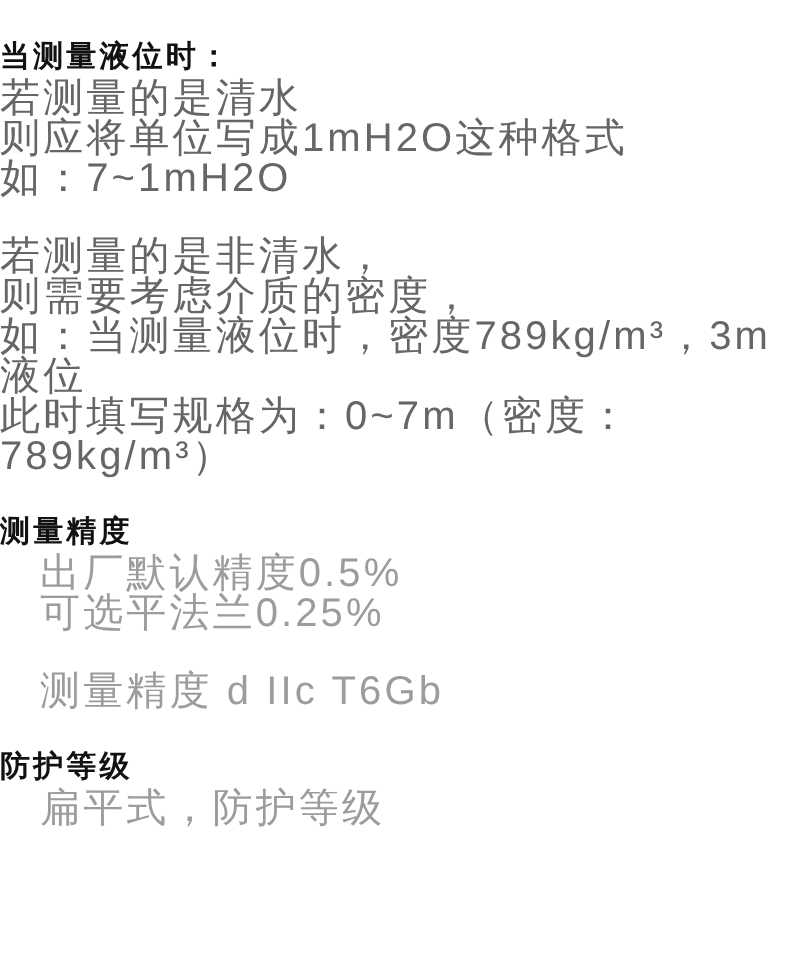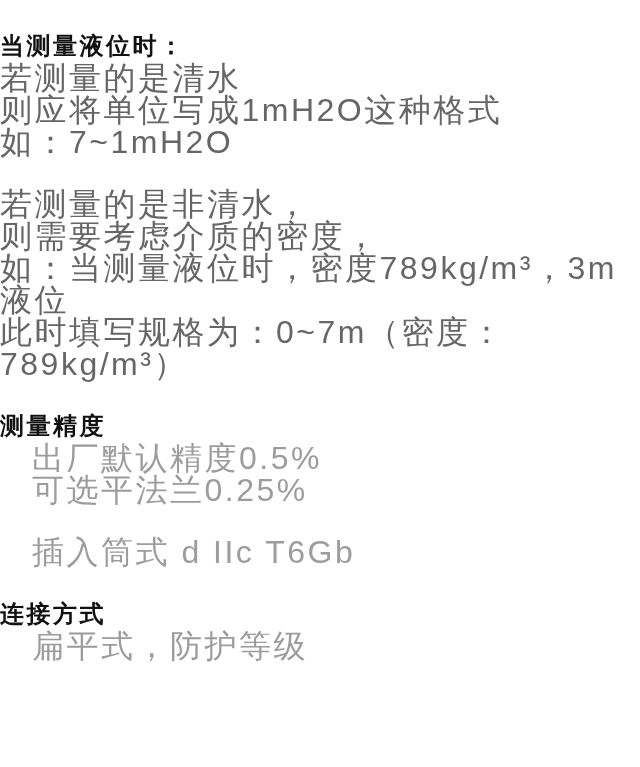--- a/index.html
+++ b/index.html
@@ -62,21 +62,21 @@
   </section>
 
 
   <section class="section">
     <h2 class="section-heading">测量精度</h2>
     <p class="line light">出厂默认精度0.5%</p>
     <p class="line light">可选平法兰0.25%</p>
   </section>
 
   <section class="section">
-    <p class="line light">插入筒式 d IIc T6Gb</p>
+    <p class="line light">测量精度 d IIc T6Gb</p>
   </section>
 
   <section class="section">
-    <h2 class="section-heading">连接方式</h2>
+    <h2 class="section-heading">防护等级</h2>
     <p class="line light">扁平式，防护等级</p>
   </section>
 
 </main>
 
 </body></html>

